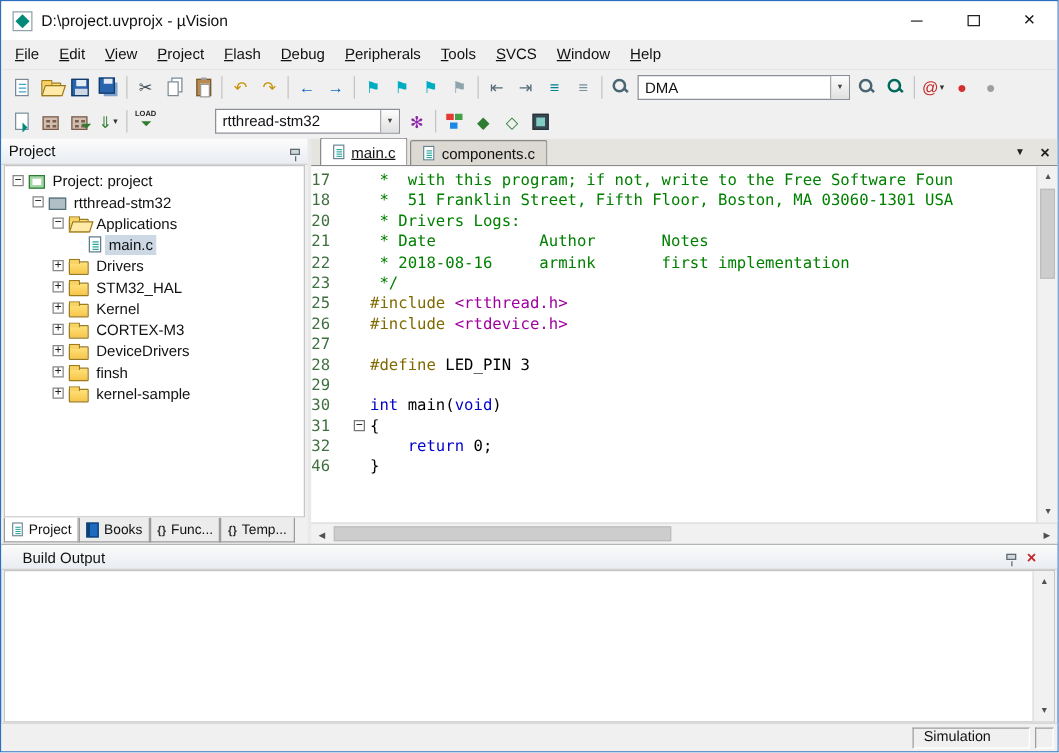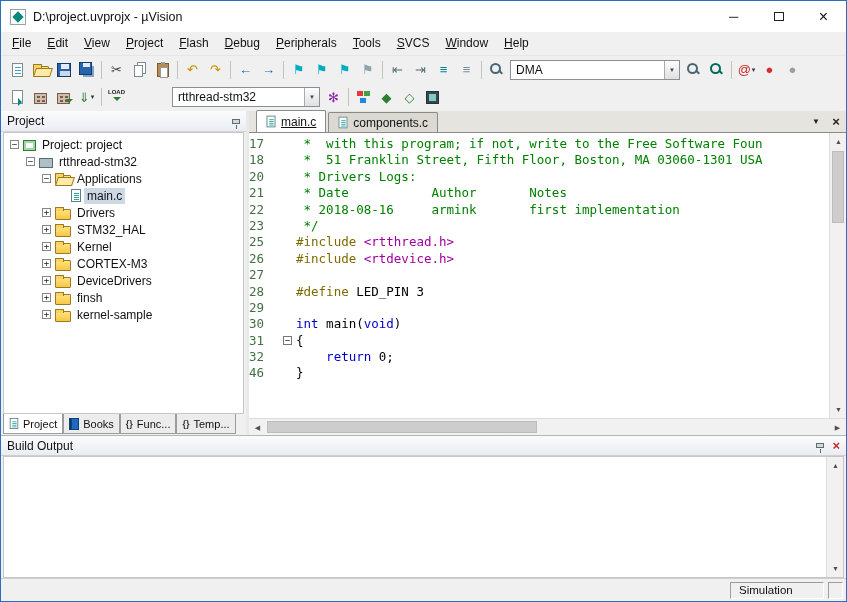--- a/index.html
+++ b/index.html
@@ -106,21 +106,21 @@
 .t-pp{color:var(--preprocessor,#7f6a00)}
 .t-hd{color:var(--string-header,#a000a0)}
 .t-pl{color:#000}
 .vscroll{width:17px;flex:none;background:#f1f1f1;border-left:1px solid #dcdcdc;display:flex;flex-direction:column}
 .sbtn{height:17px;width:17px;flex:none;display:flex;align-items:center;justify-content:center;font-size:7px;color:#505050}
 .vthumb{height:72px;margin:1px 2px;background:#cdcdcd;border:1px solid #bdbdbd;flex:none}
 .hscroll{height:17px;flex:none;display:flex;background:#f1f1f1;border-top:1px solid #dcdcdc}
 .hthumb{width:270px;margin:2px 1px;background:#cdcdcd;border:1px solid #bdbdbd;flex:none}
 
 .bpanel{flex:none;display:flex;flex-direction:column;border-top:1px solid #b5b5b5}
-.bhead{height:20px;flex:none;display:flex;align-items:center;padding:0 6px;background:linear-gradient(#fbfbfb,#e9edf2);border-bottom:1px solid #cfcfcf}
+.bhead{height:20px;flex:none;display:flex;align-items:center;padding:0 17px;background:linear-gradient(#fbfbfb,#e9edf2);border-bottom:1px solid #cfcfcf}
 .bclose{color:var(--close-red,#c62828);font-weight:700;font-size:13px;margin-left:8px;line-height:1}
 .bbody{height:122px;flex:none;display:flex;background:#fff;border:1px solid #c6c6c6;margin:0 2px}
 .bcontent{flex:1}
 
 .statusbar{height:23px;flex:none;display:flex;align-items:center;background:#f0f0f0;border-top:1px solid #cfcfcf;padding:2px 3px}
 .scell{height:17px;border:1px solid;border-color:#9d9d9d #fff #fff #9d9d9d}
 .scell.grow{flex:1;border:none;margin-right:4px}
 .scell.sim{width:94px;display:flex;align-items:center;padding:0 8px;margin-right:4px;font-size:11.5px}
 .scell.tiny{width:15px}
 </style>

